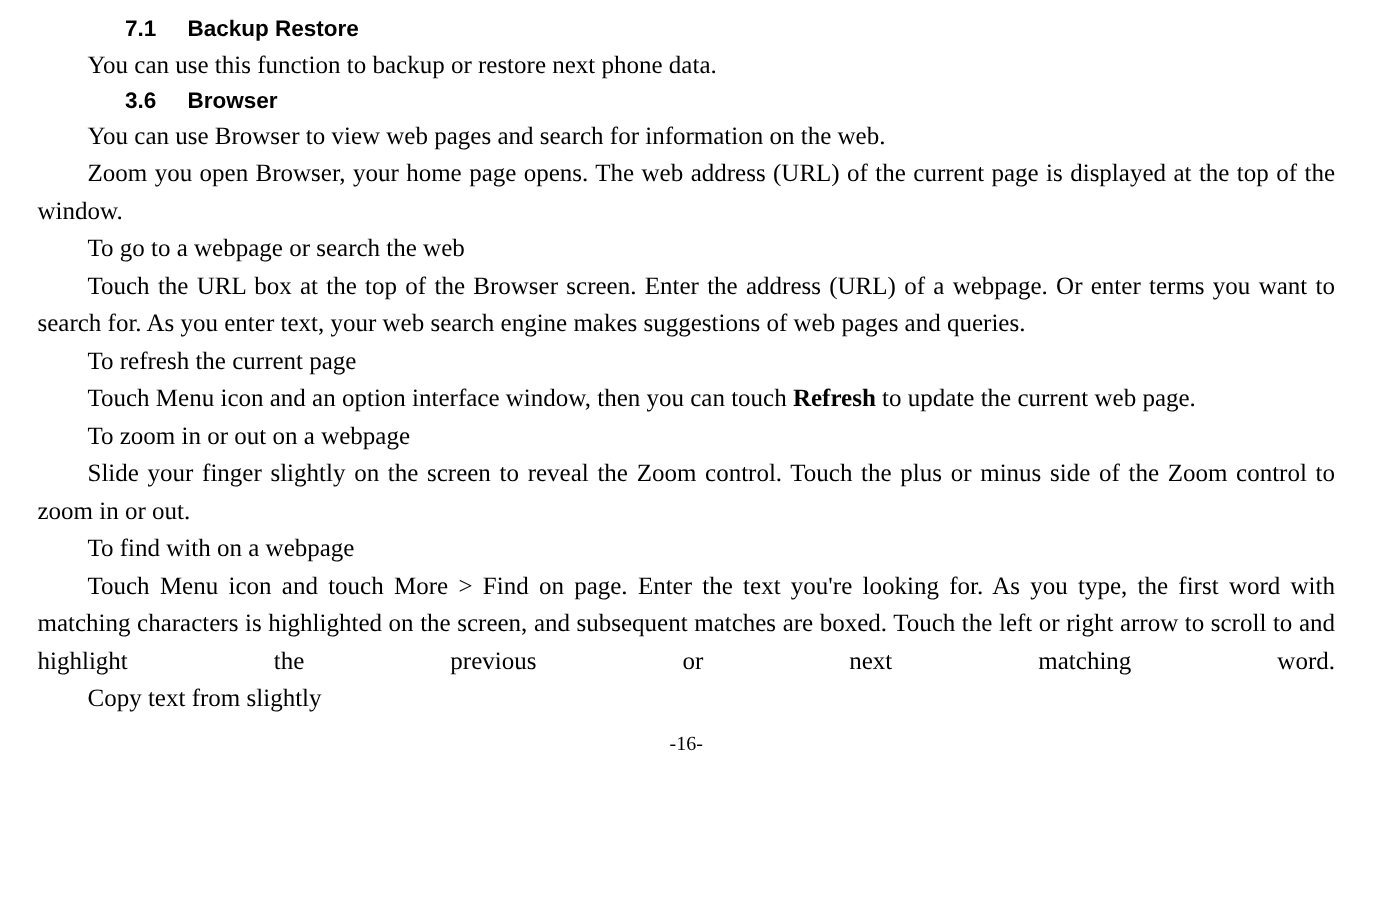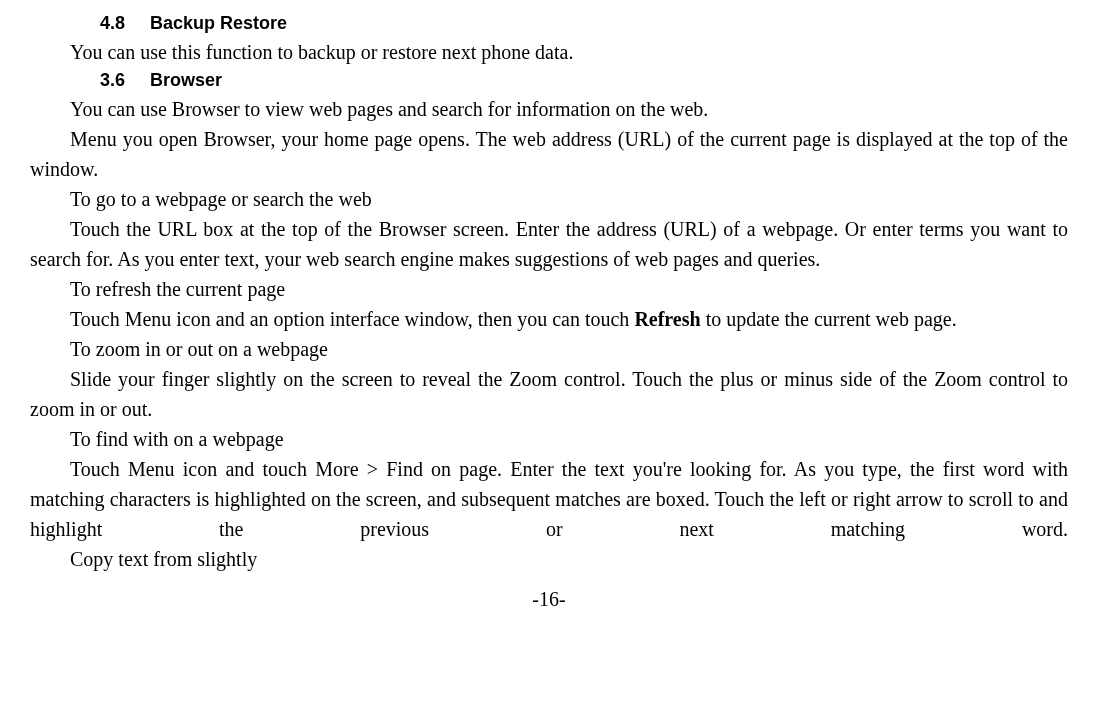--- a/index.html
+++ b/index.html
@@ -32,44 +32,44 @@
   .sub-heading {
     font-weight: normal;
     margin-left: 40px;
   }
   .inline-bold {
     font-weight: bold;
     margin-top: 25px;
   }
   .footer {
     text-align: center;
-    font-size: 20px;
+    font-size: 16px;
     margin-top: 10px;
   }
   .justify-last {
     text-align-last: justify;
   }
 </style>
 </head>
 <body>
 
 <div class="section-heading">
-  <span class="num">4.8</span>
+  <span class="num">7.1</span>
   <span>Backup Restore</span>
 </div>
 
 <p class="body-para">You can use this function to backup or restore next phone data.</p>
 
 <div class="section-heading">
   <span class="num">3.6</span>
   <span>Browser</span>
 </div>
 
 <p class="body-para">You can use Browser to view web pages and search for information on the web.</p>
-<p class="body-para">Menu you open Browser, your home page opens. The web address (URL) of the current page is displayed at the top of the window.</p>
+<p class="body-para">Zoom you open Browser, your home page opens. The web address (URL) of the current page is displayed at the top of the window.</p>
 
 <p class="sub-heading">To go to a webpage or search the web</p>
 <p class="body-para">Touch the URL box at the top of the Browser screen. Enter the address (URL) of a webpage. Or enter terms you want to search for. As you enter text, your web search engine makes suggestions of web pages and queries.</p>
 
 <p class="sub-heading">To refresh the current page</p>
 <p class="body-para">
   <span>Touch Menu icon and an option interface window, then you can touch </span><span class="inline-bold">Refresh</span><span> to update the current web page.</span>
 </p>
 
 <p class="sub-heading">To zoom in or out on a webpage</p>

